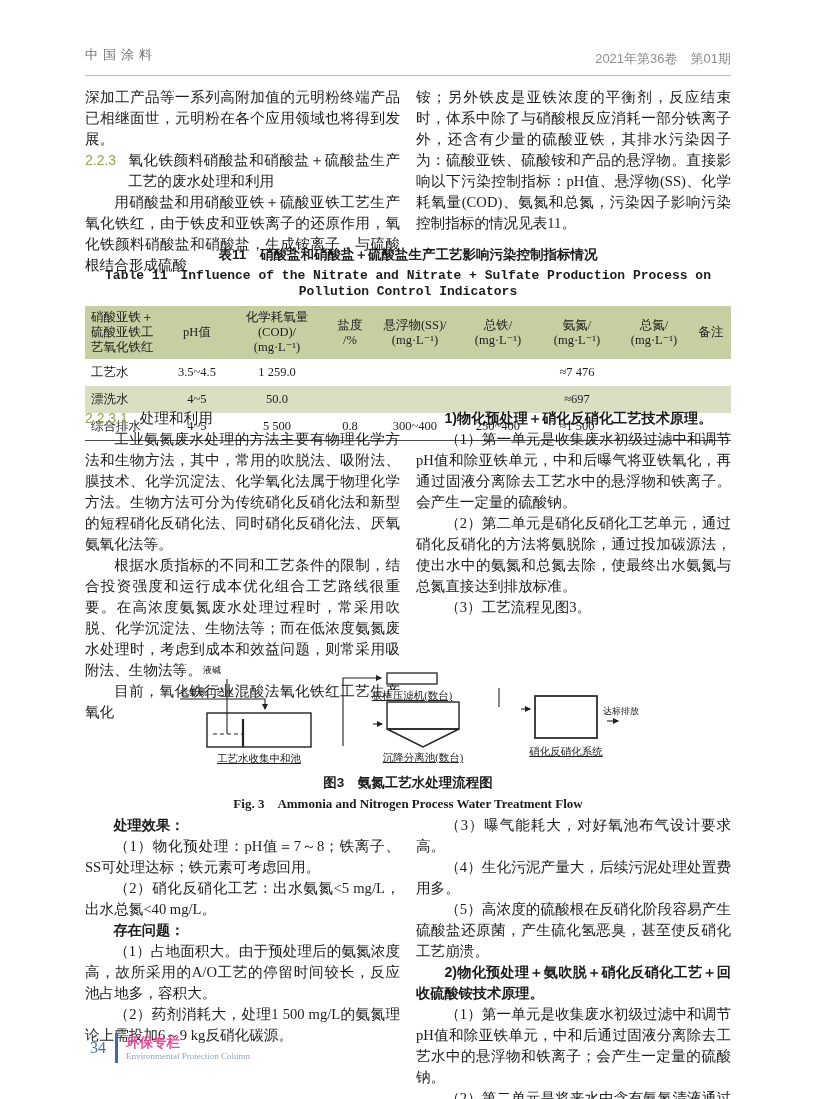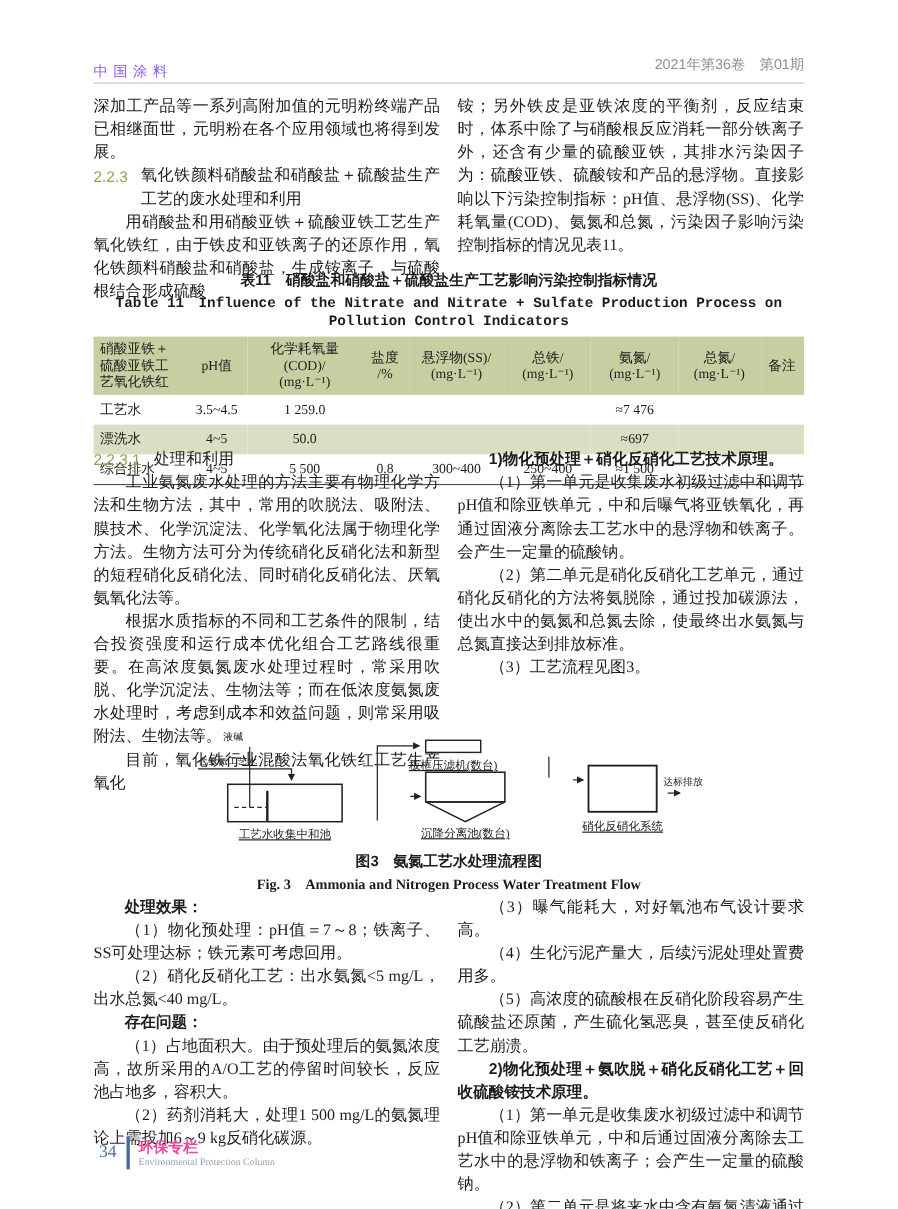--- a/index.html
+++ b/index.html
@@ -3,22 +3,22 @@
 <meta charset="utf-8">
 <style>
   html,body{margin:0;padding:0;}
   body{
     width:816px;height:1099px;position:relative;background:#ffffff;
     font-family:"Liberation Serif","DejaVu Serif",serif;color:#1c1c1c;
     overflow:hidden;
   }
   
   .pg-header{position:absolute;left:85px;right:85px;top:44px;height:30px;}
-  .journal-name{position:absolute;left:0;top:12px;font-family:"Liberation Sans",sans-serif;
-    font-size:13px;color:#8b5cf6;letter-spacing:5px;}
+  .journal-name{position:absolute;left:0;top:2px;font-family:"Liberation Sans",sans-serif;
+    font-size:13px;color:#737373;letter-spacing:5px;}
   .issue-info{position:absolute;right:0;top:6px;font-family:"Liberation Sans",sans-serif;
     font-size:13px;color:#8f8f8f;}
   .header-rule{position:absolute;left:85px;right:85px;top:75px;border-top:1px solid #bdbdbd;height:0;}
   
   .cols{position:absolute;left:85px;width:646px;display:flex;gap:16px;}
   .col{width:315px;font-size:14.6px;line-height:21px;text-align:justify;}
   .para{margin:0;text-indent:2em;}
   .para-cont{margin:0;text-indent:0;}
   .bold-h{margin:0;text-indent:2em;font-weight:bold;font-family:"Liberation Sans","DejaVu Sans",sans-serif;font-size:14.2px;}
   .sec-heading{display:flex;margin:0;}

